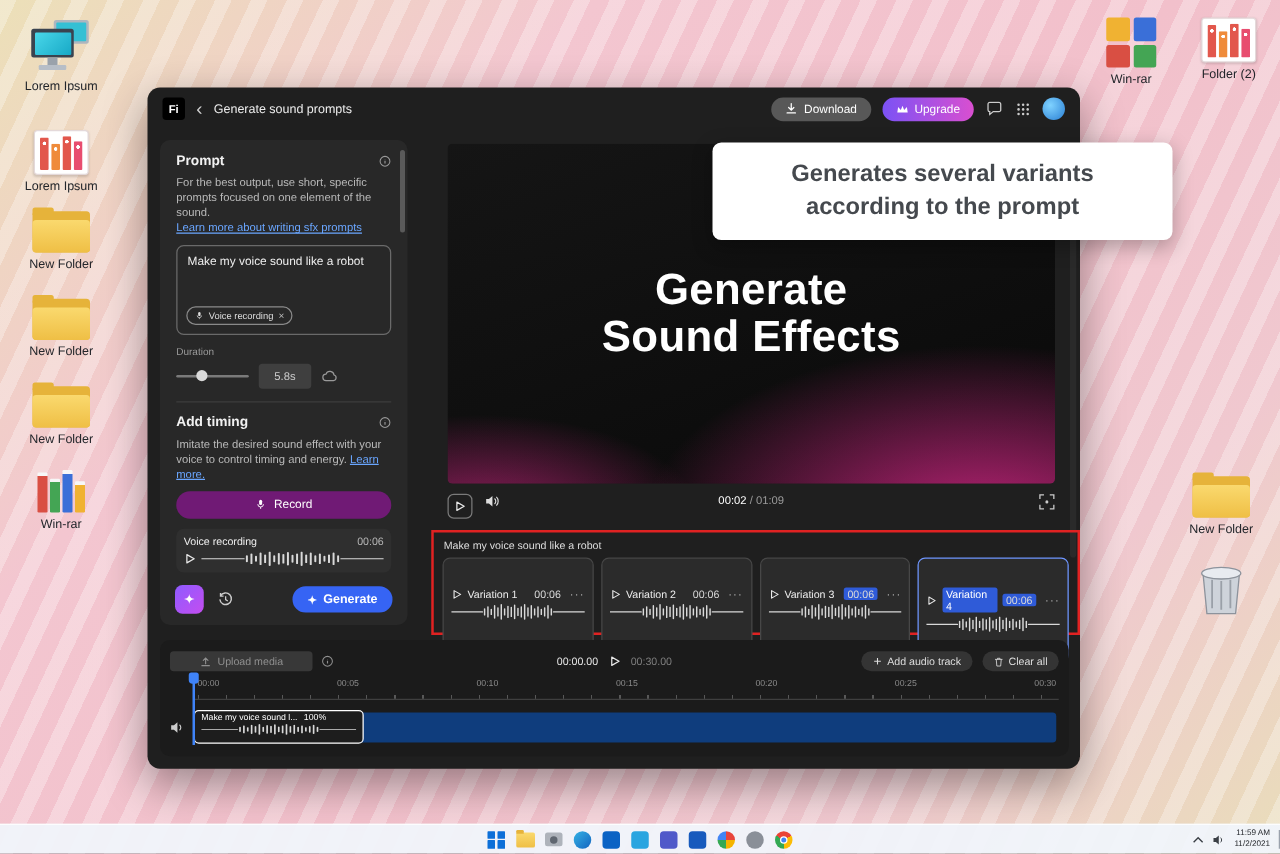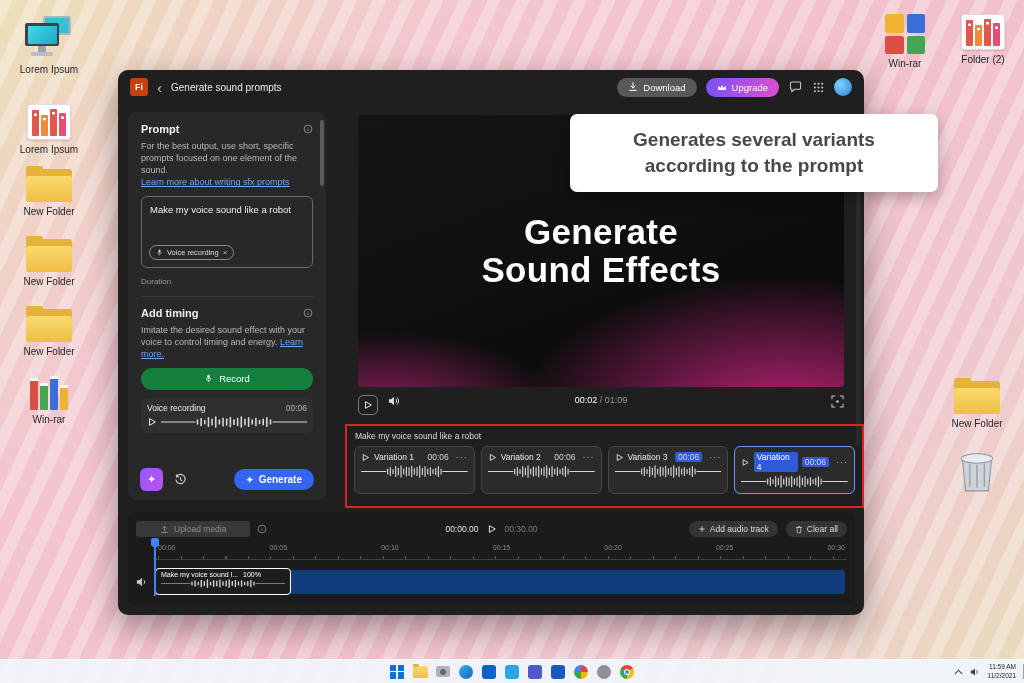--- a/index.html
+++ b/index.html
@@ -45,21 +45,21 @@
   .ic-rargrid .g1{background:#f0b232}.ic-rargrid .g2{background:#3a6fd8}
   .ic-rargrid .g3{background:#d94f43}.ic-rargrid .g4{background:#44a554}
   
   .ic-chrome{position:relative;width:42px;height:42px;border-radius:50%;
     background:conic-gradient(from -60deg,#ea4335 0 33.3%,#fbbc05 0 66.6%,#34a853 0 100%)}
   .ic-chrome::before{content:"";position:absolute;left:50%;top:50%;width:19px;height:19px;margin:-9.5px 0 0 -9.5px;background:#fff;border-radius:50%}
   .ic-chrome::after{content:"";position:absolute;left:50%;top:50%;width:13px;height:13px;margin:-6.5px 0 0 -6.5px;background:#4285f4;border-radius:50%}
   
   .window{position:absolute;left:118px;top:70px;width:746px;height:545px;background:#1f1f1f;border-radius:10px;box-shadow:0 12px 34px rgba(0,0,0,.38)}
   .win-header{display:flex;align-items:center;height:34px;padding:0 12px;gap:9px}
-  .fi-logo{width:18px;height:18px;background:#c2410c;color:#fff;font-weight:700;font-size:9px;display:flex;align-items:center;justify-content:center;border-radius:3px}
+  .fi-logo{width:18px;height:18px;background:#000000;color:#fff;font-weight:700;font-size:9px;display:flex;align-items:center;justify-content:center;border-radius:3px}
   .back-btn{color:#cfcfcf;font-size:15px;line-height:1;cursor:pointer}
   .win-title{font-size:10px;color:#ececec}
   .hdr-right{margin-left:auto;display:flex;align-items:center;gap:9px}
   .btn-download{display:flex;align-items:center;gap:5px;background:#585858;color:#fff;font-size:9.5px;border-radius:12px;padding:4px 11px;cursor:pointer}
   .btn-upgrade{display:flex;align-items:center;gap:5px;background:linear-gradient(90deg,#7b52f5,#d94fd0);color:#fff;font-size:9.5px;border-radius:12px;padding:4px 11px;cursor:pointer}
   .hdr-icon{width:14px;height:14px;display:flex;align-items:center;justify-content:center;cursor:pointer}
   .avatar{width:18px;height:18px;border-radius:50%;background:radial-gradient(circle at 35% 35%,#7fd2ff,#2a7fd4);cursor:pointer}
   .win-scroll{position:absolute;right:3px;top:46px;width:5px;height:330px;background:#2a2a2a;border-radius:3px}
   .win-scroll::before{content:"";position:absolute;left:0;top:2px;width:5px;height:64px;background:#565656;border-radius:3px}
   
@@ -71,21 +71,21 @@
   .p-link{color:#6aa6ff;text-decoration:underline;cursor:pointer;line-height:1.35}
   .prompt-box{position:relative;margin-top:7px;height:72px;border:1px solid #6a6a6a;border-radius:6px;padding:7px 8px;color:#eee;font-size:9.5px;cursor:text}
   .chip{position:absolute;left:7px;bottom:7px;display:flex;align-items:center;gap:4px;border:1px solid #8a8a8a;border-radius:9px;padding:2px 6px;font-size:7.5px;color:#ddd;cursor:pointer}
   .chip .x{font-size:8px;color:#bbb;cursor:pointer}
   .dur-label{margin-top:9px;font-size:8px;color:#9a9a9a}
   .dur-row{display:flex;align-items:center;gap:8px;margin-top:5px}
   .slider{position:relative;width:58px;height:2px;background:#7a7a7a;border-radius:1px;cursor:pointer}
   .slider::before{content:"";position:absolute;left:16px;top:-3.5px;width:9px;height:9px;background:#d9d9d9;border-radius:50%}
   .dur-val{width:42px;height:20px;background:#3f3f3f;border-radius:3px;display:flex;align-items:center;justify-content:center;color:#ccc;font-size:9px;cursor:text}
   .divider{margin:10px 0;border-top:1px solid #3c3c3c}
-  .record-btn{margin-top:8px;height:22px;border-radius:11px;background:#15803d;color:#fff;font-size:9.5px;display:flex;align-items:center;justify-content:center;gap:6px;cursor:pointer}
+  .record-btn{margin-top:8px;height:22px;border-radius:11px;background:#701a75;color:#fff;font-size:9.5px;display:flex;align-items:center;justify-content:center;gap:6px;cursor:pointer}
   .rec-block{margin-top:8px;background:#2f2f2f;border-radius:6px;padding:5px 6px}
   .rec-row{display:flex;align-items:center;font-size:8.5px;color:#eee}
   .rec-row .t{margin-left:auto;color:#b5b5b5}
   .rec-wave{display:flex;align-items:center;gap:4px;margin-top:3px}
   .panel-actions{position:absolute;left:12px;right:12px;bottom:9px;display:flex;align-items:center;gap:8px}
   .wand-btn{width:23px;height:23px;border-radius:6px;background:linear-gradient(135deg,#8f5bff,#c44df0);display:flex;align-items:center;justify-content:center;cursor:pointer}
   .hist-btn{width:18px;height:18px;display:flex;align-items:center;justify-content:center;cursor:pointer}
   .gen-btn{margin-left:auto;display:flex;align-items:center;gap:5px;background:#3664f4;color:#fff;font-size:10px;font-weight:700;border-radius:12px;padding:5px 12px;cursor:pointer}
   
   .preview{position:absolute;left:240px;top:45px;width:486px;height:272px;border-radius:4px;display:flex;align-items:center;justify-content:center;
@@ -97,21 +97,21 @@
   .preview-title{color:#fff;font-size:35px;font-weight:800;text-align:center;line-height:1.1;letter-spacing:.3px}
   .pcontrols{position:absolute;left:240px;top:325px;width:486px;height:24px;display:flex;align-items:flex-start;gap:10px}
   .play-box{width:20px;height:20px;border:1px solid #7a7a7a;border-radius:5px;display:flex;align-items:center;justify-content:center;cursor:pointer}
   .ptime{position:absolute;left:50%;transform:translateX(-50%);font-size:9px;color:#fff}
   .ptime .dim{color:#9a9a9a}
   .frame-btn{margin-left:auto;cursor:pointer;display:flex}
   
   .variations{position:absolute;left:227px;top:354px;width:519px;height:84px;border:2px solid #e02222;padding:4px 7px}
   .var-prompt{font-size:8.5px;color:#ddd;margin:1px 0 5px 1px}
   .cards{display:flex;gap:6px}
-  .vcard{flex:1;background:#2b2b2b;border:1px solid #474747;border-radius:6px;padding:5px 6px;cursor:pointer}
+  .vcard{flex:1;background:#2b2b2b;border:1px solid #474747;border-radius:6px;padding:23px 6px;cursor:pointer}
   .vcard.sel{border-color:#6f96ff}
   .vtop{display:flex;align-items:center;gap:4px;font-size:8.5px;color:#ececec}
   .vtop .vt{margin-left:auto;color:#d8d8d8}
   .vtop .more{color:#b5b5b5;font-size:9px;letter-spacing:1px;margin-left:3px;cursor:pointer}
   .hl{background:#2f5bd8;border-radius:2px;padding:0 3px;color:#fff}
   .wave{display:block;width:100%;height:13px;margin-top:3px}
   .wave-sm{display:block;flex:1;height:12px}
   
   .timeline{position:absolute;left:10px;top:442px;width:727px;height:93px;background:#1b1b1b;border-radius:8px;padding:7px 8px}
   .tl-header{position:relative;display:flex;align-items:center;gap:7px;height:20px}
@@ -320,20 +320,27 @@
         <div class="chip">
           <svg width="7" height="7" viewBox="0 0 12 12" style="color:#ddd">
               <use href="#micsym"></use>
             </svg>
           <span>Voice recording</span>
           <span class="x">×</span>
         </div>
       </div>
 
       <div class="dur-label">Duration</div>
+      <div class="dur-row">
+        <div class="slider"></div>
+        <div class="dur-val">5.8s</div>
+        <svg width="14" height="11" viewBox="0 0 14 11">
+            <path d="M4 9.5a2.6 2.6 0 0 1-.2-5.2 3.3 3.3 0 0 1 6.4.7 2.3 2.3 0 0 1-.4 4.5z" fill="none" stroke="#9a9a9a" stroke-width="1"></path>
+          </svg>
+      </div>
 
       <div class="divider"></div>
 
       <div class="sec-title">
         <span>Add timing</span>
         <span class="inf">
           <svg width="10" height="10" viewBox="0 0 12 12">
               <circle cx="6" cy="6" r="4.7" fill="none" stroke="#9a9a9a"></circle>
               <path d="M6 3.9v.2 M6 5.6v2.6" stroke="#9a9a9a" stroke-width="1.1"></path>
             </svg>

